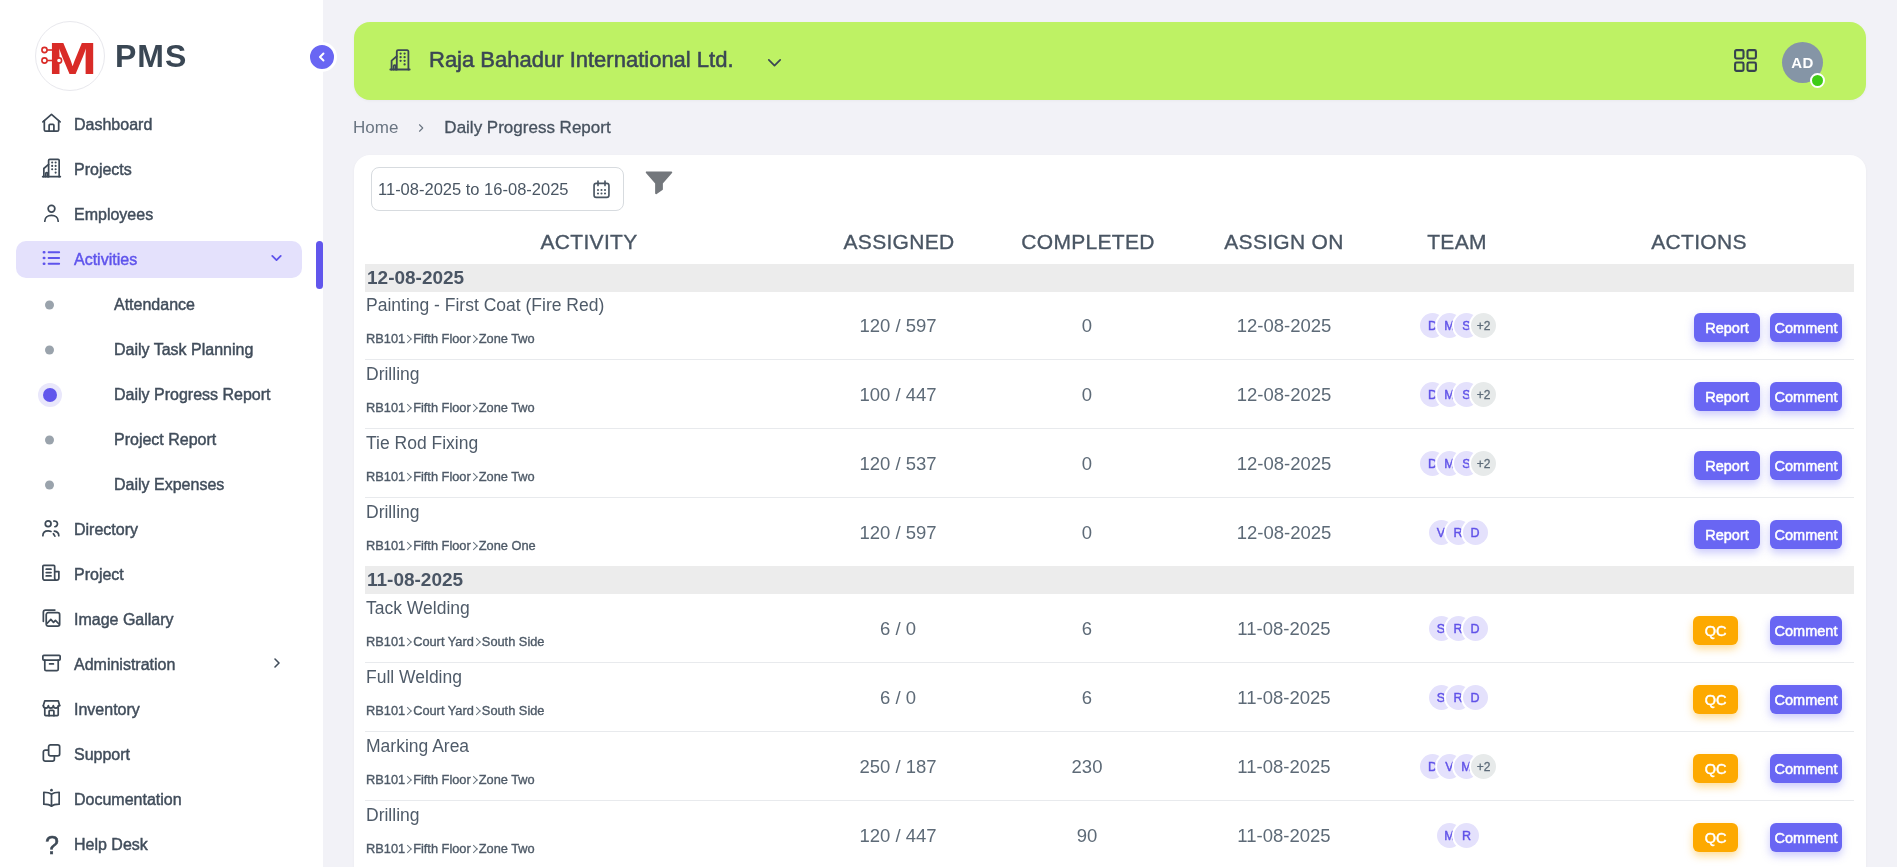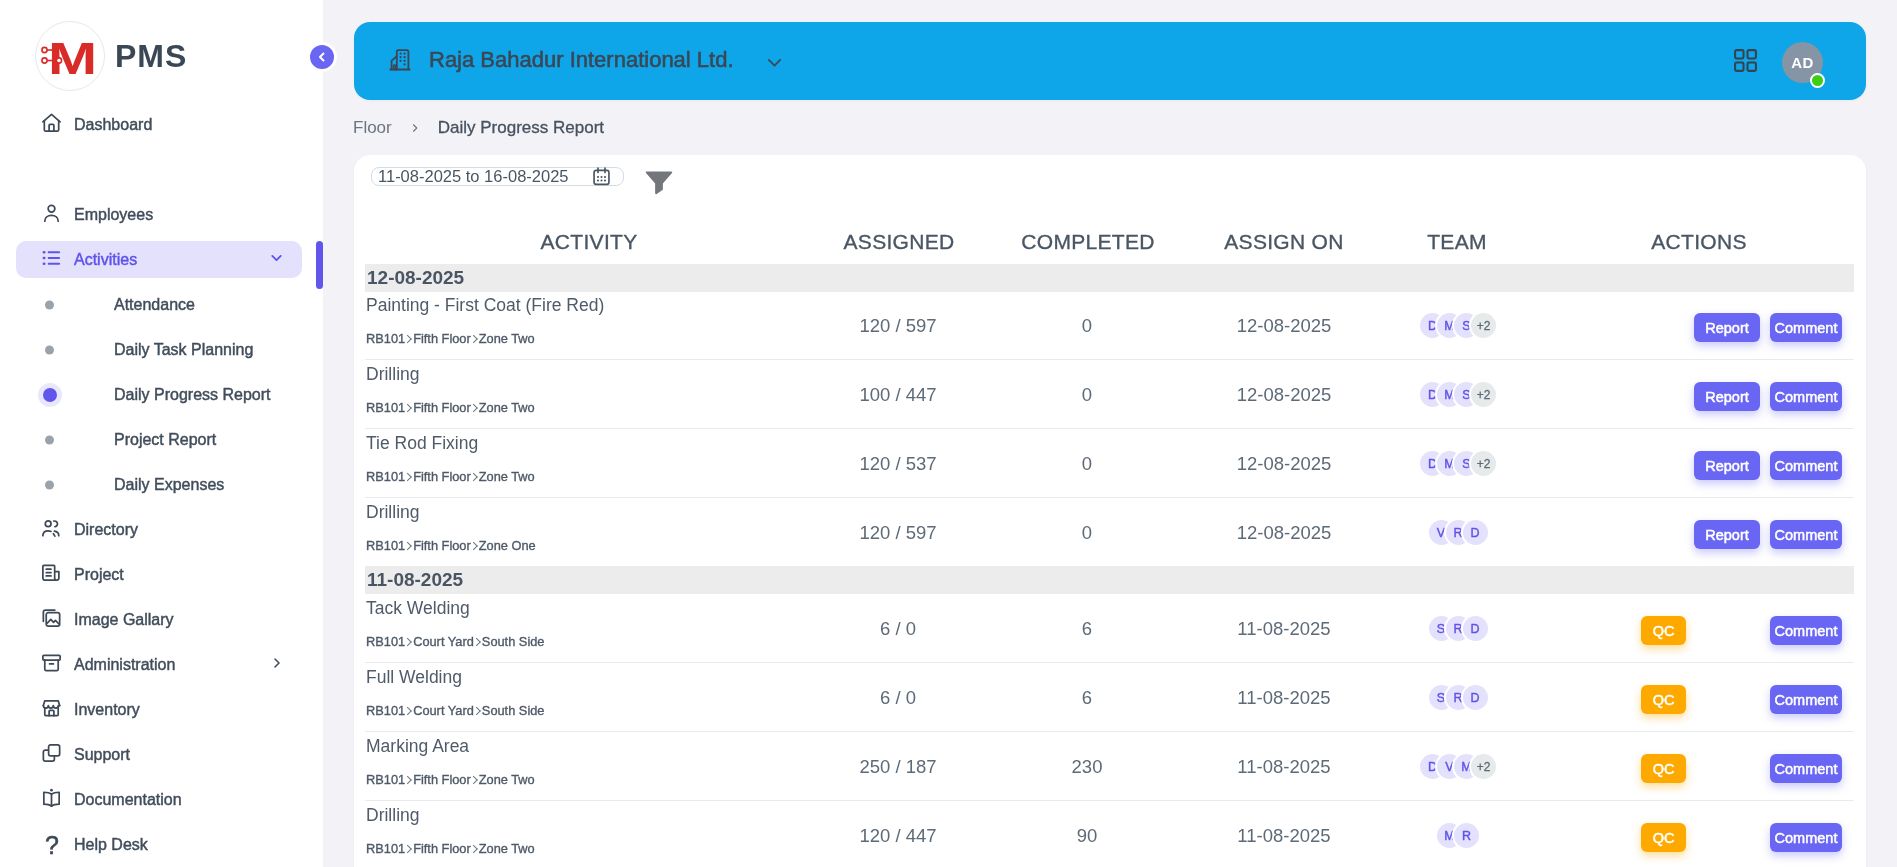--- a/index.html
+++ b/index.html
@@ -14,44 +14,44 @@
 #pms{position:absolute;left:115px;top:38px;font-size:32px;font-weight:700;color:#3a4754;letter-spacing:1px}
 .mi{position:absolute;left:0;width:323px;height:45px}
 .mi .ic{position:absolute;left:40px;top:50%;transform:translateY(-50%)}
 .mi .lb{position:absolute;left:74px;top:50%;transform:translateY(-50%);font-size:16px;font-weight:400;-webkit-text-stroke:.45px currentColor;color:#414d5b}
 .mi .chev{position:absolute;right:38px;top:50%;transform:translateY(-50%)}
 #actpill{position:absolute;left:16px;top:240.5px;width:286px;height:37.5px;background:#e4e1fc;border-radius:10px}
 .sub .dot{position:absolute;left:45px;top:50%;transform:translateY(-50%);width:9px;height:9px;border-radius:50%;background:#9aa3ac}
 .sub .lb{left:114px}
 .sub.active .dot{width:14px;height:14px;background:#6156ec;box-shadow:0 0 0 5px #e9e7fb;left:43px}
 #main{position:absolute;left:323px;top:0;width:1574px;height:867px}
-#topcard{position:absolute;left:31px;top:22px;width:1512px;height:78px;background:#0ea5e9;border-radius:16px;box-shadow:0 1px 3px rgba(30,30,60,.04)}
+#topcard{position:absolute;left:31px;top:22px;width:1512px;height:78px;background:#bef264;border-radius:16px;box-shadow:0 1px 3px rgba(30,30,60,.04)}
 #company{position:absolute;left:75px;top:25px;font-size:22px;font-weight:400;-webkit-text-stroke:.55px currentColor;color:#3b4754}
 #avatar{position:absolute;left:1428px;top:20px;width:41px;height:41px;border-radius:50%;background:#8595a6;color:#fff;font-size:15px;font-weight:700;display:flex;align-items:center;justify-content:center;letter-spacing:.5px}
 #gdot{position:absolute;left:1456px;top:51px;width:15px;height:15px;border-radius:50%;background:#3ecc15;border:2px solid #fff}
 #crumb{position:absolute;left:30px;top:118px;font-size:17px;color:#6a7582;display:flex;align-items:center;gap:17px}
 #crumb .cur{color:#47525f}
 #maincard{position:absolute;left:31px;top:155px;width:1512px;height:742px;background:#fff;border-radius:16px;box-shadow:0 1px 3px rgba(30,30,60,.04)}
-#datebox{position:absolute;left:17px;top:12px;width:253px;height:19px;border:1px solid #d7dbdf;border-radius:8px;display:flex;align-items:center;padding:0 11px 0 6px;color:#4a5663;font-size:16.5px;gap:8px}
+#datebox{position:absolute;left:17px;top:12px;width:253px;height:44px;border:1px solid #d7dbdf;border-radius:8px;display:flex;align-items:center;padding:0 11px 0 6px;color:#4a5663;font-size:16.5px;gap:8px}
 #datebox span{flex:1}
 .hlbl{position:absolute;top:75px;transform:translateX(-50%);font-size:21px;font-weight:400;-webkit-text-stroke:.35px currentColor;color:#4a5664;letter-spacing:.3px;white-space:nowrap}
 .gbar{position:absolute;left:11px;width:1489px;height:28px;background:#ececec;color:#4a5564;font-size:19px;font-weight:700;line-height:27px;padding-left:2px}
 .row{position:absolute;left:11px;width:1489px}
 .row .ttl{position:absolute;left:1px;top:4px;font-size:17.5px;color:#4f5b69;white-space:nowrap}
 .row .crumb2{position:absolute;left:1px;top:40px;display:flex;align-items:center;font-size:12.8px;color:#4e5a67;font-weight:400;-webkit-text-stroke:.35px currentColor}
 .num{position:absolute;top:1px;height:100%;display:flex;align-items:center;justify-content:center;font-size:18.5px;color:#5d6a77}
 .team{position:absolute;left:1013px;width:160px;top:22px;height:25px;display:flex;justify-content:center}
 .av{width:25px;height:25px;border-radius:50%;background:#e4e1fc;color:#6052e8;font-size:12.5px;font-weight:400;-webkit-text-stroke:.4px currentColor;display:flex;align-items:center;justify-content:center;box-shadow:0 0 0 2px #fff}
 .av+.av{margin-left:-8px}
 .av.more{background:#e7eaea;color:#5d6b79;font-size:12px;-webkit-text-stroke:.3px currentColor}
 .av:nth-child(2){z-index:2}.av:nth-child(3){z-index:3}.av:nth-child(4){z-index:4}
 .btn{position:absolute;top:22px;height:29px;border-radius:6px;background:#6966f3;color:#fff;font-size:14.5px;font-weight:400;-webkit-text-stroke:.5px #fff;display:flex;align-items:center;justify-content:center;box-shadow:0 4px 8px rgba(105,102,243,.35)}
 .btn.rep{left:1329px;width:66px}
 .btn.com{left:1405px;width:72px}
-.btn.qc{left:1276px;width:45px;background:#fda900;box-shadow:0 4px 8px rgba(253,169,0,.4)}
+.btn.qc{left:1328px;width:45px;background:#fda900;box-shadow:0 4px 8px rgba(253,169,0,.4)}
 .sep{position:absolute;left:11px;width:1489px;height:1px;background:#e8eaed}
 .ccv{display:inline-flex;align-items:center}
 .crumb2 .ccv{width:6px;height:6px;border-right:1.6px solid #68747f;border-top:1.6px solid #68747f;transform:rotate(45deg) translate(-1px,1px);margin:0 1px}
 #collapse svg{display:block}
 #crumb .ccv svg{display:block}
 </style>
 </head>
 <body>
 <div id="sidebar">
   <div id="logocirc"></div>
@@ -68,20 +68,30 @@
   <div id="pms">PMS</div>
   <div id="actpill"></div>
   <div class="mi" style="top:102px">
       <span class="ic"><svg width="23" height="23" viewBox="0 0 24 24" fill="none" stroke="#3d4956" stroke-width="1.8" stroke-linecap="round" stroke-linejoin="round">
           <path d="M3 10.8 12 3l9 7.8"></path>
           <path d="M4.5 9.5V19a1.5 1.5 0 0 0 1.5 1.5h12A1.5 1.5 0 0 0 19.5 19V9.5"></path>
           <path d="M9.5 20.5v-6a1 1 0 0 1 1-1h3a1 1 0 0 1 1 1v6"></path>
         </svg></span>
       <span class="lb">Dashboard</span>
     </div>
+  <div class="mi" style="top:147px">
+      <span class="ic"><svg width="23" height="23" viewBox="0 0 24 24" fill="none" stroke="#3d4956" stroke-width="1.8" stroke-linecap="round" stroke-linejoin="round">
+          <path d="M9 21V4.2a1.2 1.2 0 0 1 1.2-1.2h8.6a1.2 1.2 0 0 1 1.2 1.2V21"></path>
+          <path d="M4 21v-8.5l5-4.2"></path>
+          <path d="M2.8 21h18.4"></path>
+          <path d="M12.7 6.3h.01M16.3 6.3h.01M12.7 9.8h.01M16.3 9.8h.01M12.7 13.3h.01M16.3 13.3h.01M16.3 16.8h.01" stroke-width="2.2"></path>
+          <path d="M6 21v-3.2a.9.9 0 0 1 .9-.9h.3a.9.9 0 0 1 .9.9V21"></path>
+        </svg></span>
+      <span class="lb">Projects</span>
+    </div>
   <div class="mi" style="top:192px">
       <span class="ic"><svg width="23" height="23" viewBox="0 0 24 24" fill="none" stroke="#3d4956" stroke-width="1.8" stroke-linecap="round" stroke-linejoin="round">
           <circle cx="12" cy="7.5" r="3.5"></circle>
           <path d="M5 20.5c0-3.9 3.1-6 7-6s7 2.1 7 6"></path>
         </svg></span>
       <span class="lb">Employees</span>
     </div>
   <div class="mi" style="top:237px">
       <span class="ic"><svg width="23" height="23" viewBox="0 0 24 24" fill="none" stroke="#5e53ec" stroke-width="2" stroke-linecap="round" stroke-linejoin="round">
           <path d="M9 6h11M9 12h11M9 18h11"></path>
@@ -199,21 +209,21 @@
     <span class="abs" style="left:1380px;top:27px"><svg width="23" height="23" viewBox="0 0 23 23" fill="none" stroke="#36424f" stroke-width="2.1">
           <rect x="1.1" y="1.1" width="8.4" height="8.4" rx="1.4"></rect>
           <rect x="13.5" y="1.1" width="8.4" height="8.4" rx="1.4"></rect>
           <rect x="1.1" y="13.5" width="8.4" height="8.4" rx="1.4"></rect>
           <rect x="13.5" y="13.5" width="8.4" height="8.4" rx="1.4"></rect>
         </svg></span>
     <div id="avatar">AD</div>
     <div id="gdot"></div>
   </div>
   <div id="crumb">
-      <span>Floor</span>
+      <span>Home</span>
       <span class="ccv">
         <svg width="12" height="12" viewBox="0 0 24 24" fill="none" stroke="#6a7582" stroke-width="2.2" stroke-linecap="round" stroke-linejoin="round">
           <path d="m9 5.5 6.5 6.5L9 18.5"></path>
         </svg>
       </span>
       <span class="cur" style="-webkit-text-stroke:.3px currentColor">Daily Progress Report</span>
     </div>
   <div id="maincard">
     <div id="datebox">
         <span>11-08-2025 to 16-08-2025</span>

